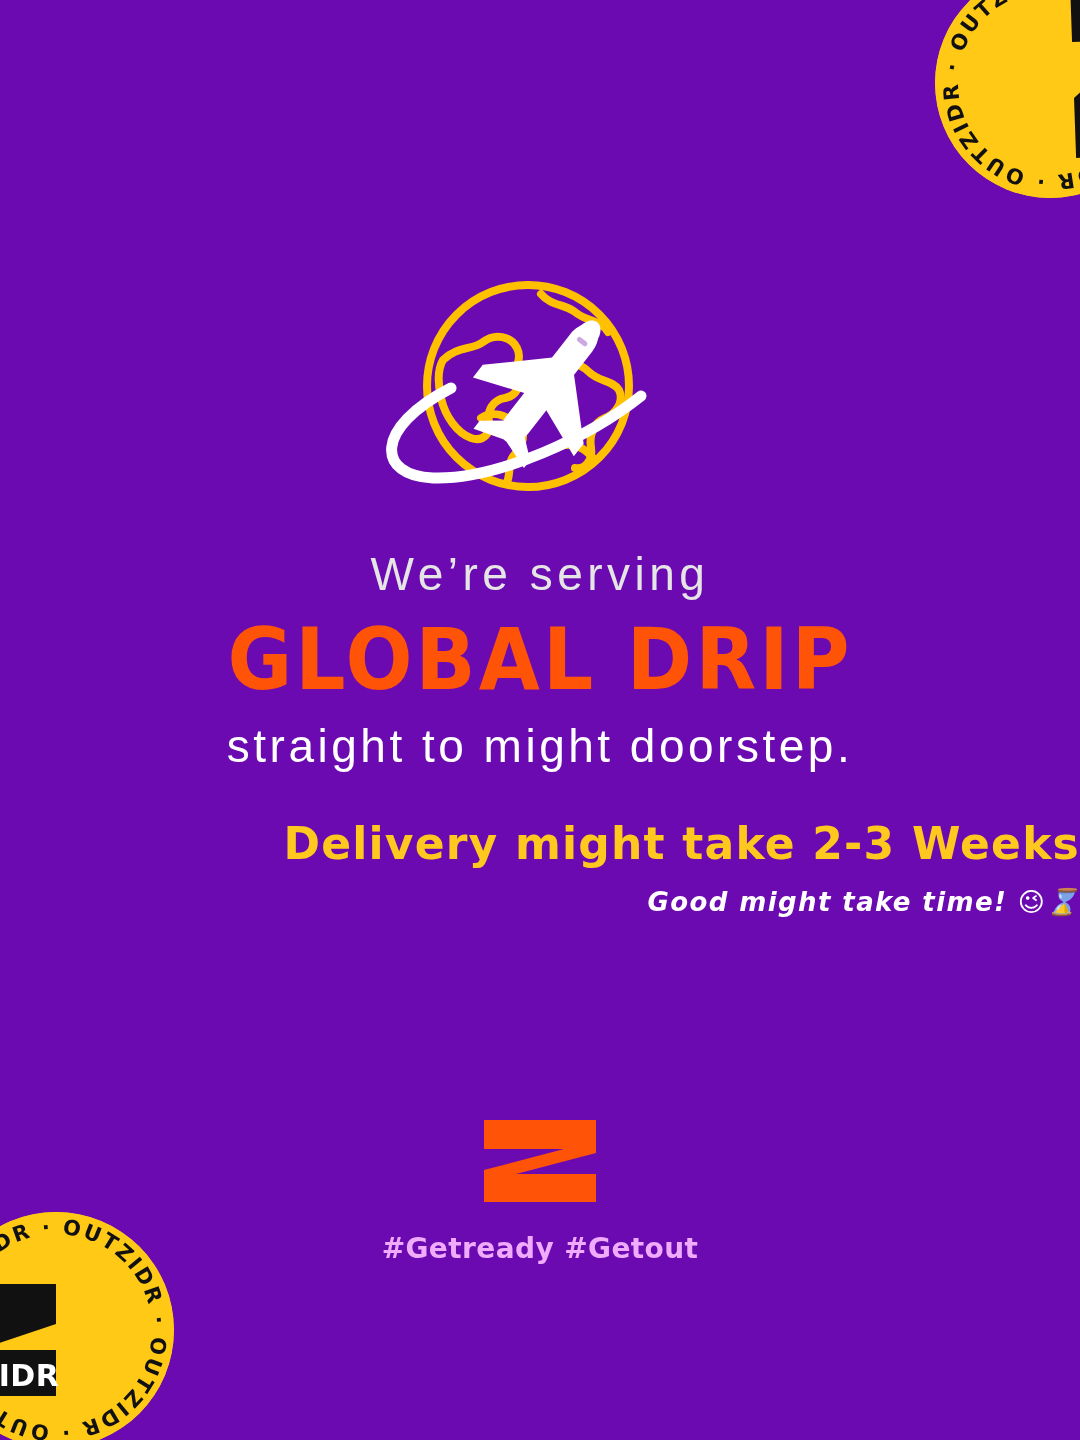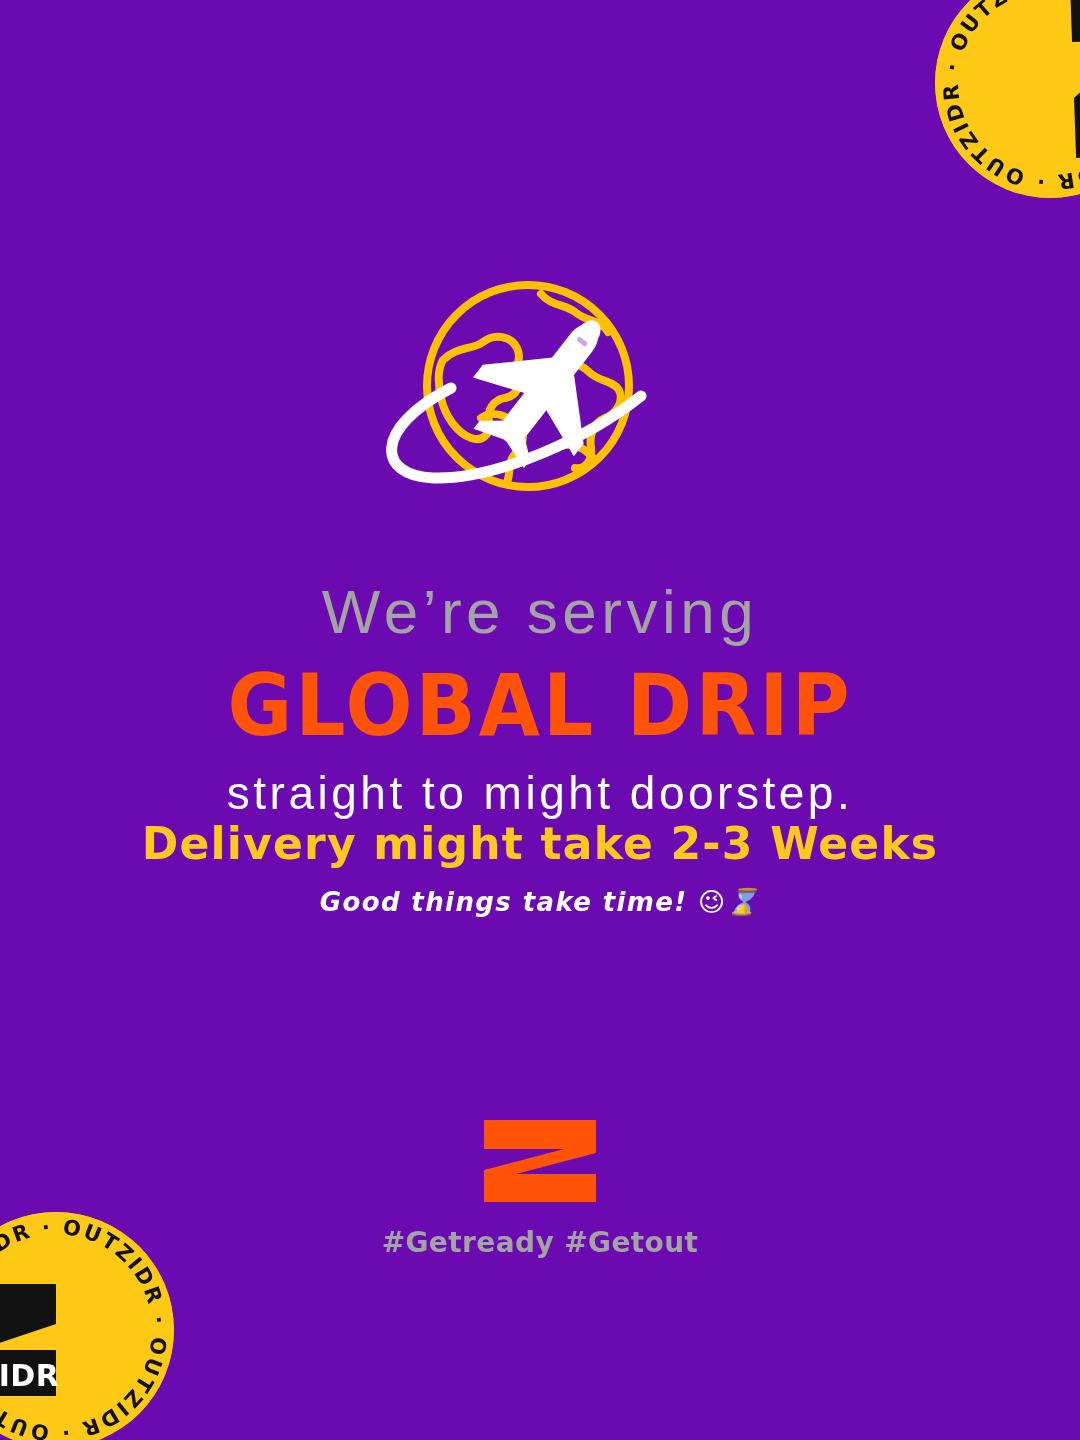--- a/index.html
+++ b/index.html
@@ -49,26 +49,25 @@
 
   
   .copy {
     position:absolute;
     left:0; right:0;
     top:548px;
     text-align:center;
   }
 
   .line-serving {
-    color:#a3a3a3;
-    font-size:62px;
+    color:#e5e5e5;
+    font-size:46px;
     font-weight:400;
     letter-spacing:4.5px;
     line-height:1.15;
-    margin-top:28px;
   }
 
   .line-headline {
     color:#FF5308;
     font-size:86px;
     font-weight:700;
     letter-spacing:3px;
     line-height:1.18;
     margin-top:8px;
     font-stretch:condensed;
@@ -82,21 +81,21 @@
     font-weight:400;
     letter-spacing:3.5px;
     line-height:1.15;
     margin-top:10px;
   }
 
   .delivery-block {
     position:absolute;
     left:0; right:0;
     top:818px;
-    text-align:center;
+    text-align:right;
   }
   .delivery-main {
     color:#FFC81E;
     font-size:44px;
     font-weight:700;
     letter-spacing:1.2px;
     line-height:1.2;
     font-family:"DejaVu Sans", sans-serif;
   }
   .delivery-sub {
@@ -114,25 +113,25 @@
     position:absolute;
     left:0; right:0;
     top:1118px;
     text-align:center;
   }
   .zmark {
     display:block;
     margin:0 auto;
   }
   .hashtags {
-    color:#a3a3a3;
+    color:#f0abfc;
     font-size:28px;
     font-weight:700;
     letter-spacing:0.4px;
-    margin-top:22px;
+    margin-top:28px;
     font-family:"DejaVu Sans", sans-serif;
   }
 </style>
 </head>
 <body>
 
 <div class="poster">
 
   <div class="badge badge-tr">
     <svg viewBox="0 0 230 230" aria-hidden="true">
@@ -208,21 +207,21 @@
   </div>
 
   <div class="copy">
     <div class="line-serving">We’re serving</div>
     <div class="line-headline">GLOBAL DRIP</div>
     <div class="line-doorstep">straight to might doorstep.</div>
   </div>
 
   <div class="delivery-block">
     <div class="delivery-main">Delivery might take 2-3 Weeks</div>
-    <div class="delivery-sub">Good things take time! 😉⌛</div>
+    <div class="delivery-sub">Good might take time! 😉⌛</div>
   </div>
 
   <div class="footer">
     <svg class="zmark" width="124" height="86" viewBox="0 0 124 86" aria-hidden="true">
       <path d="M6 2 L118 2 L118 35 L38 56 L118 56 L118 84 L6 84 L6 52 L86 31 L6 31 Z" fill="#FF5308"></path>
     </svg>
     <div class="hashtags">#Getready #Getout</div>
   </div>
 
 </div>

